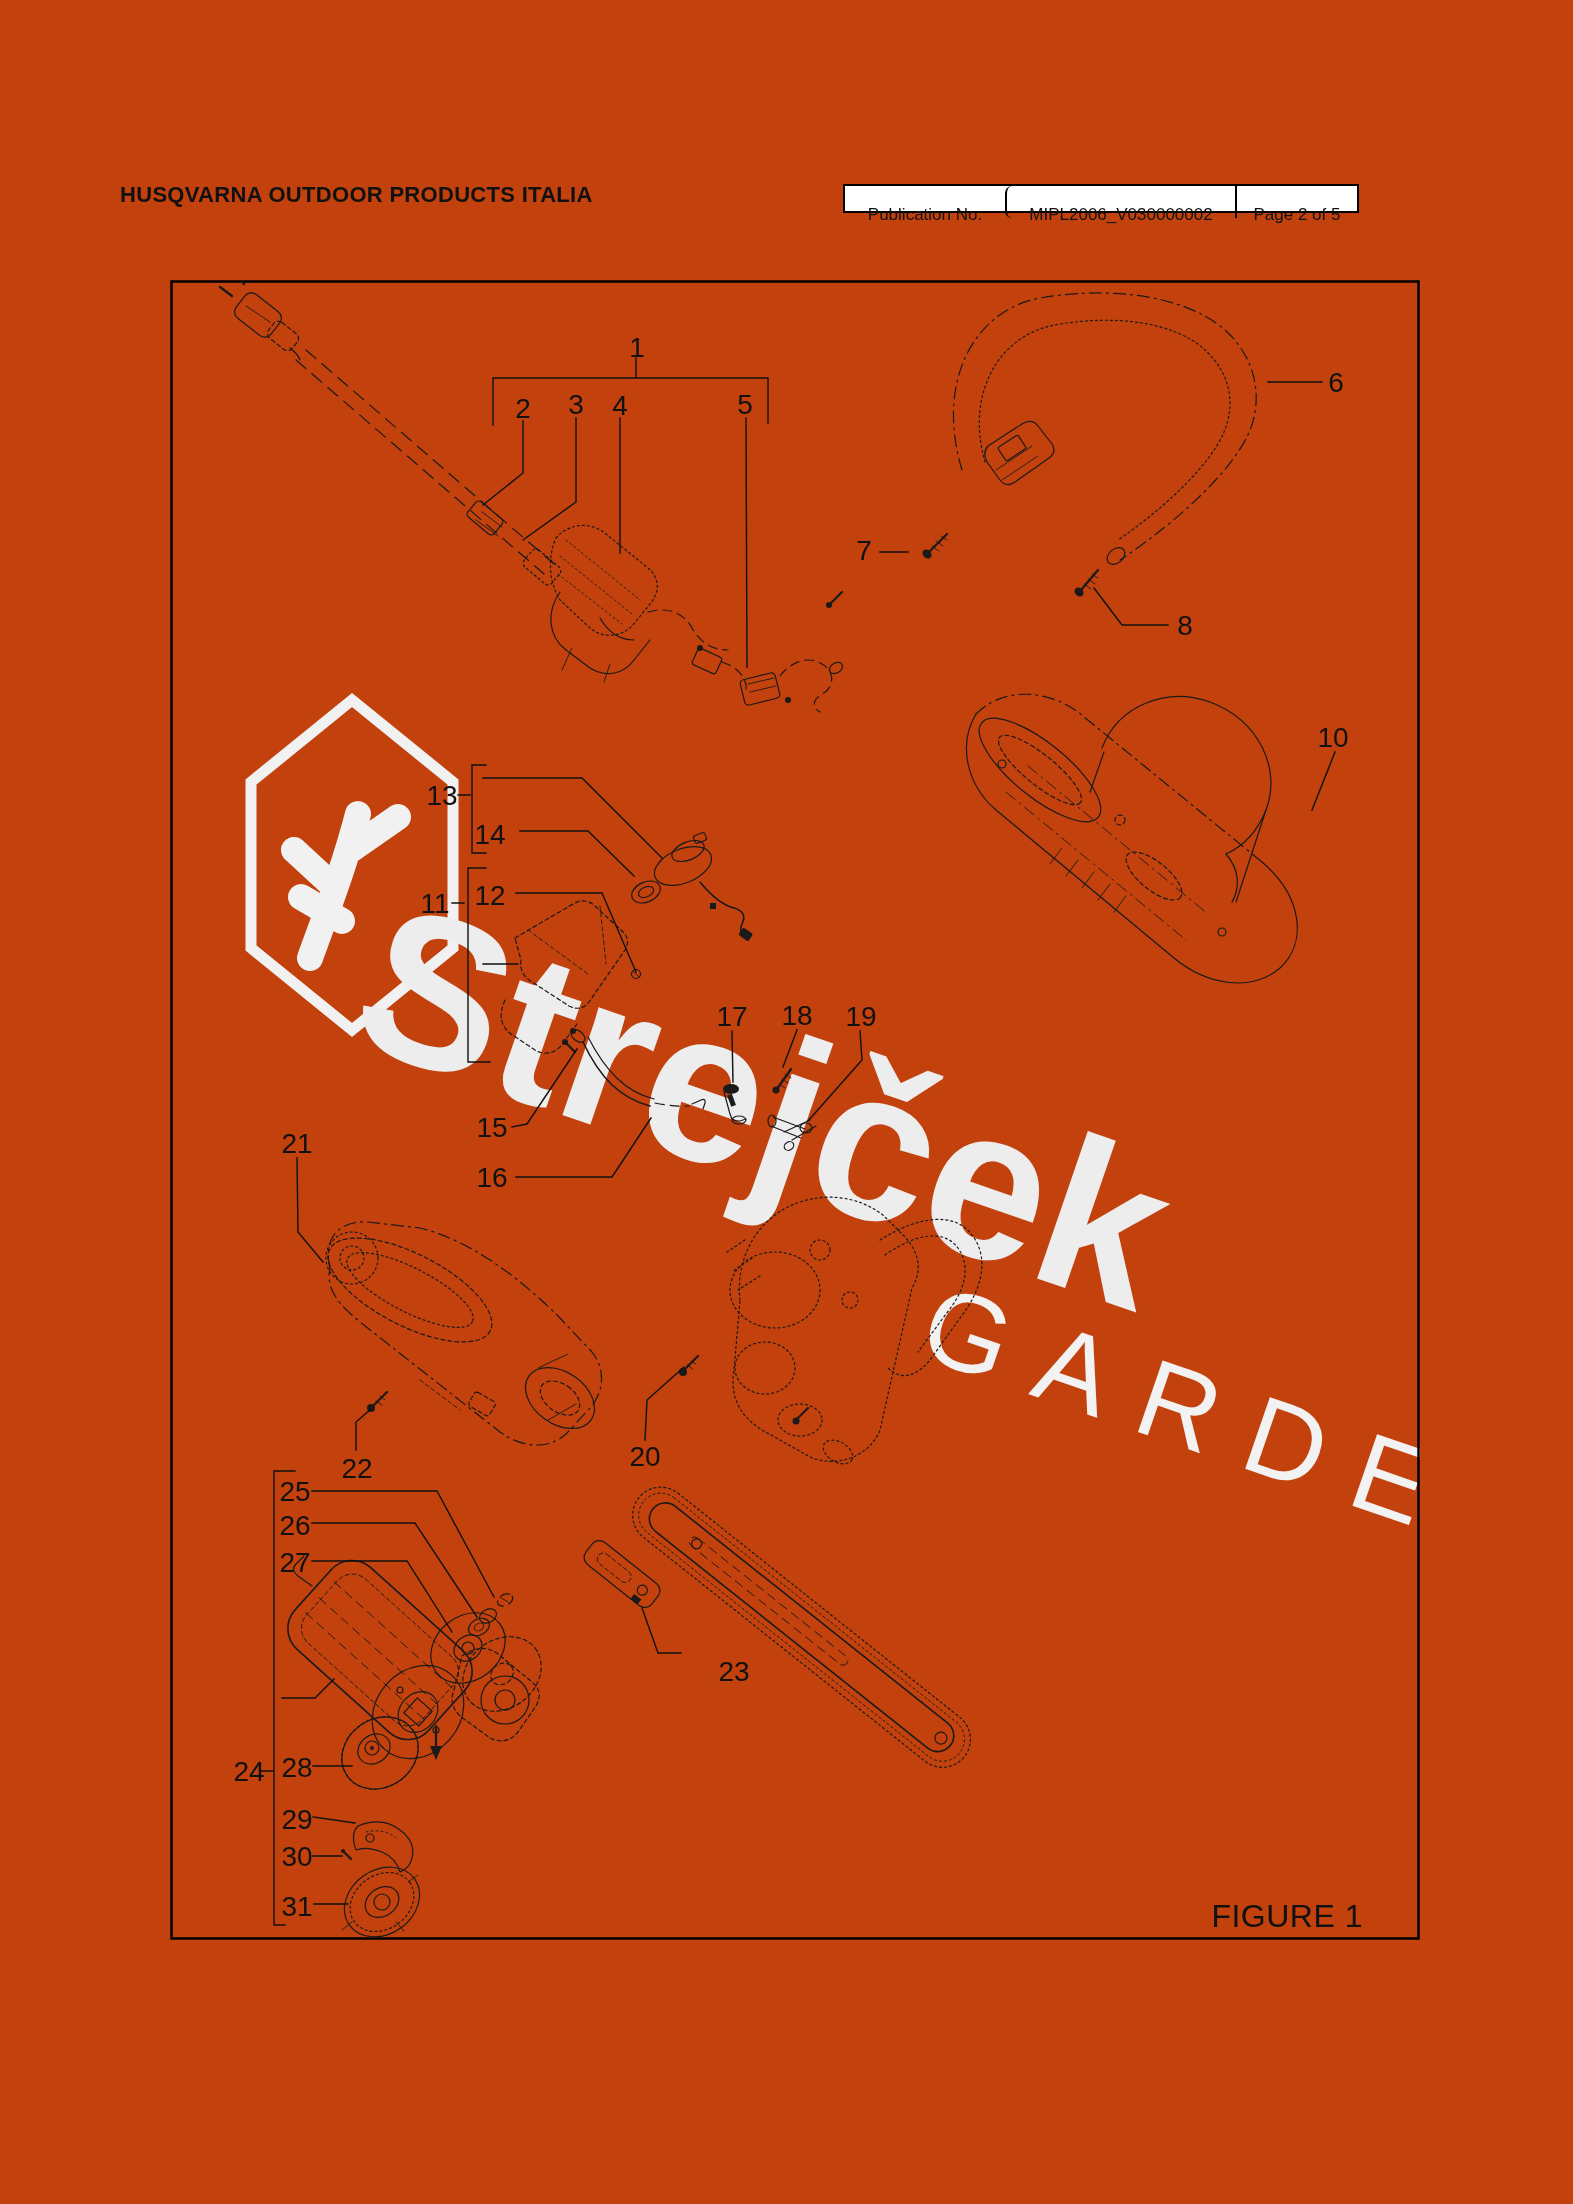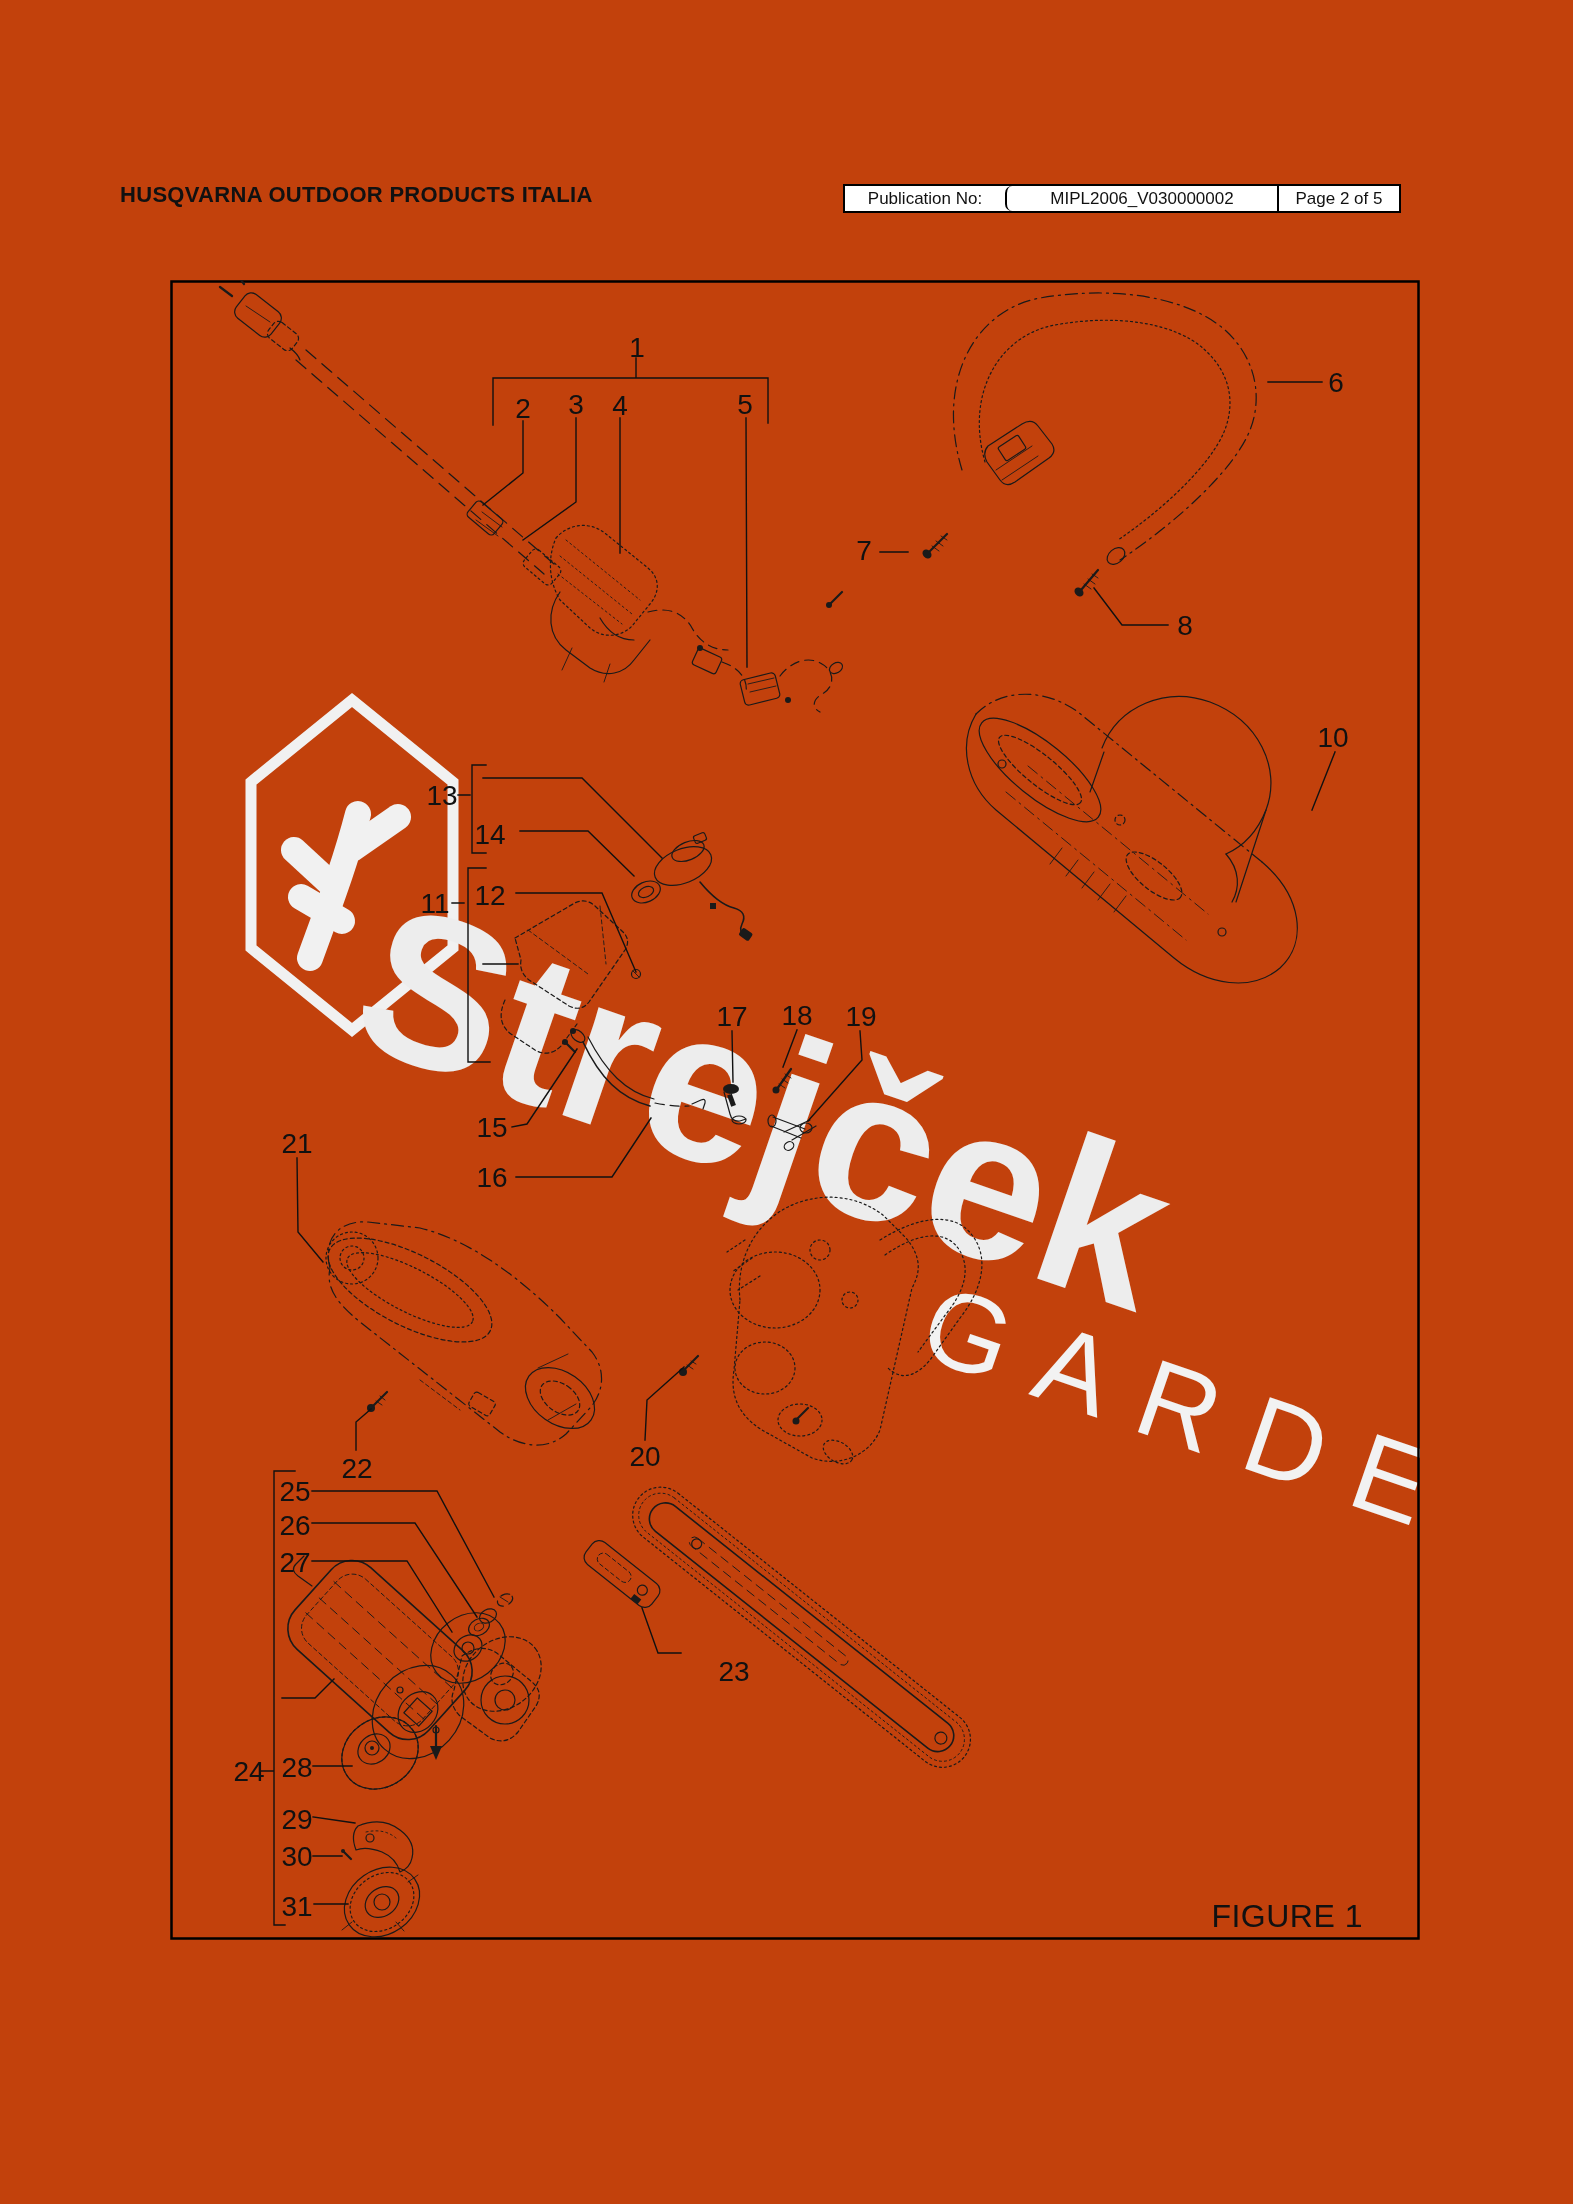--- a/index.html
+++ b/index.html
@@ -11,24 +11,24 @@
   .company{
     position:absolute;left:120px;top:182px;font-size:22px;font-weight:bold;
     letter-spacing:.3px;white-space:nowrap;
   }
   .pubtable{
     position:absolute;left:843px;top:184px;display:flex;
     border:2px solid #000;height:29px;box-sizing:border-box;background:#fff;
   }
   .pubtable .cell{
     font-size:17px;line-height:25px;text-align:center;white-space:nowrap;
-    border-left:2px solid #000;box-sizing:border-box;padding:0 6px;
+    border-left:2px solid #000;box-sizing:border-box;padding:16px 6px;
   }
   .pubtable .cell:first-child{border-left:none;}
-  .cell.c1{width:160px;} .cell.c2{width:272px;border-radius:7px;} .cell.c3{width:122px;}
+  .cell.c1{width:160px;} .cell.c2{width:230px;border-radius:7px;} .cell.c3{width:122px;}
   .figcap{
     position:absolute;left:1063px;top:1898px;width:300px;text-align:right;
     font-size:32px;letter-spacing:.5px;
   }
   svg{position:absolute;left:170px;top:280px;}
   .ln{fill:none;stroke:#1a1a1a;stroke-width:1.2;stroke-linecap:round;stroke-linejoin:round;}
   .w15{stroke-width:1.6;} .w2{stroke-width:2.2;} .thin{stroke-width:.9;}
   .dot{stroke-dasharray:2 3;}
   .d43{stroke-dasharray:4 3;}
   .dsh{stroke-dasharray:9 6;}

